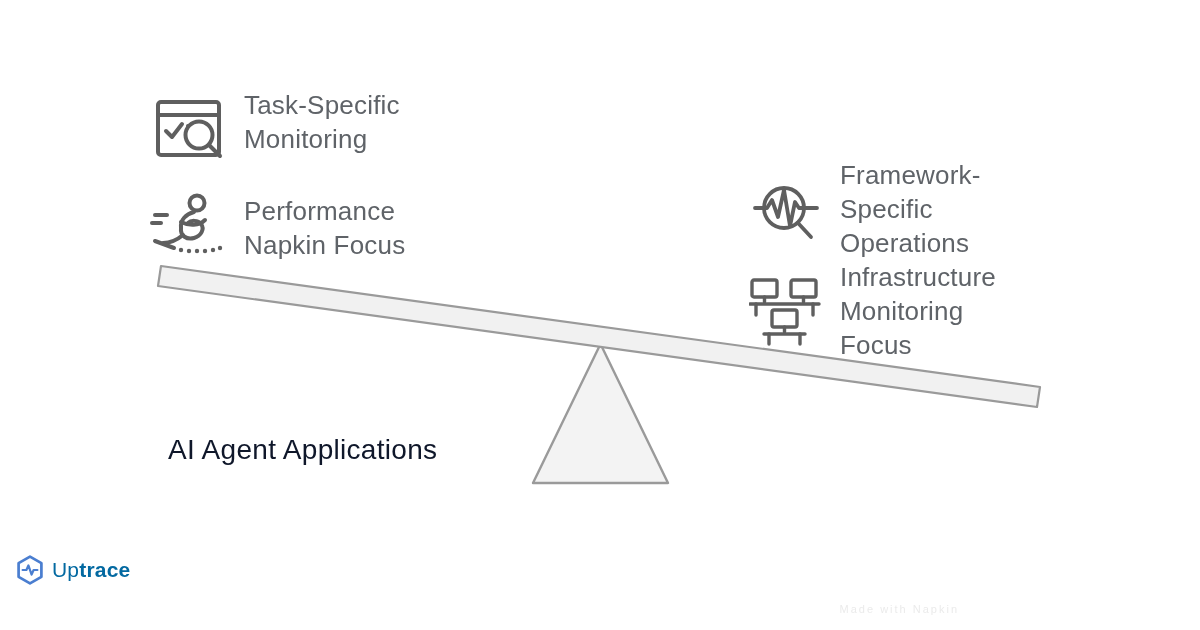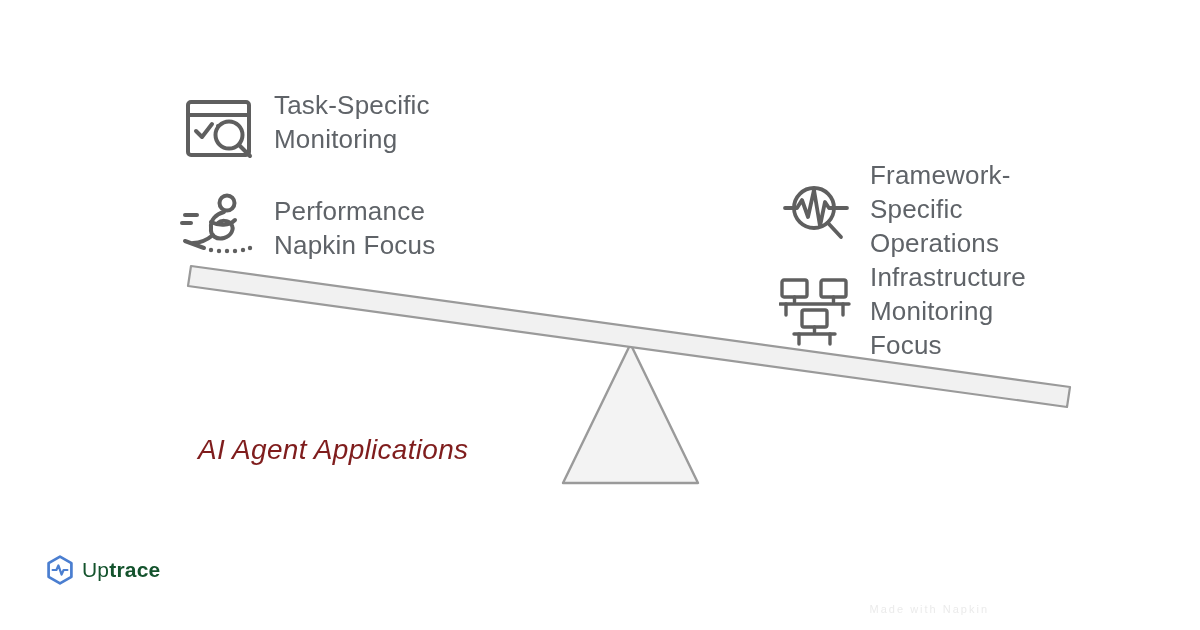--- a/index.html
+++ b/index.html
@@ -3,54 +3,52 @@
 <meta charset="utf-8">
 <style>
   html, body { margin: 0; padding: 0; background: #ffffff; }
   .canvas {
     position: relative;
     width: 1114px;
     height: 630px;
     background: #ffffff;
     overflow: hidden;
     font-family: "Liberation Sans", sans-serif;
-    margin-left: 30px;
   }
   .layer { position: absolute; left: 0; top: 0; }
 
   .feature-item { position: absolute; }
   .feature-icon { position: absolute; }
   .feature-label {
     position: absolute;
     font-size: 26px;
     line-height: 34px;
     color: #5f6368;
     white-space: pre-line;
     letter-spacing: 0.2px;
   }
   .side-label {
     position: absolute;
     font-size: 28px;
     line-height: 36px;
-    color: #7f1d1d;
+    color: #0f172a;
     letter-spacing: 0.3px;
-    font-style: italic;
   }
 
   .logo {
     position: absolute;
     left: 16px;
     top: 555px;
     display: flex;
     align-items: center;
     gap: 8px;
   }
   .logo-text {
     font-size: 21px;
-    color: #14532d;
+    color: #0369a1;
     letter-spacing: 0.2px;
   }
   .logo-text .w-light { font-weight: 500; }
   .logo-text .w-bold  { font-weight: 800; }
 
   .watermark {
     position: absolute;
     right: 155px;
     bottom: 15px;
     font-size: 11px;

